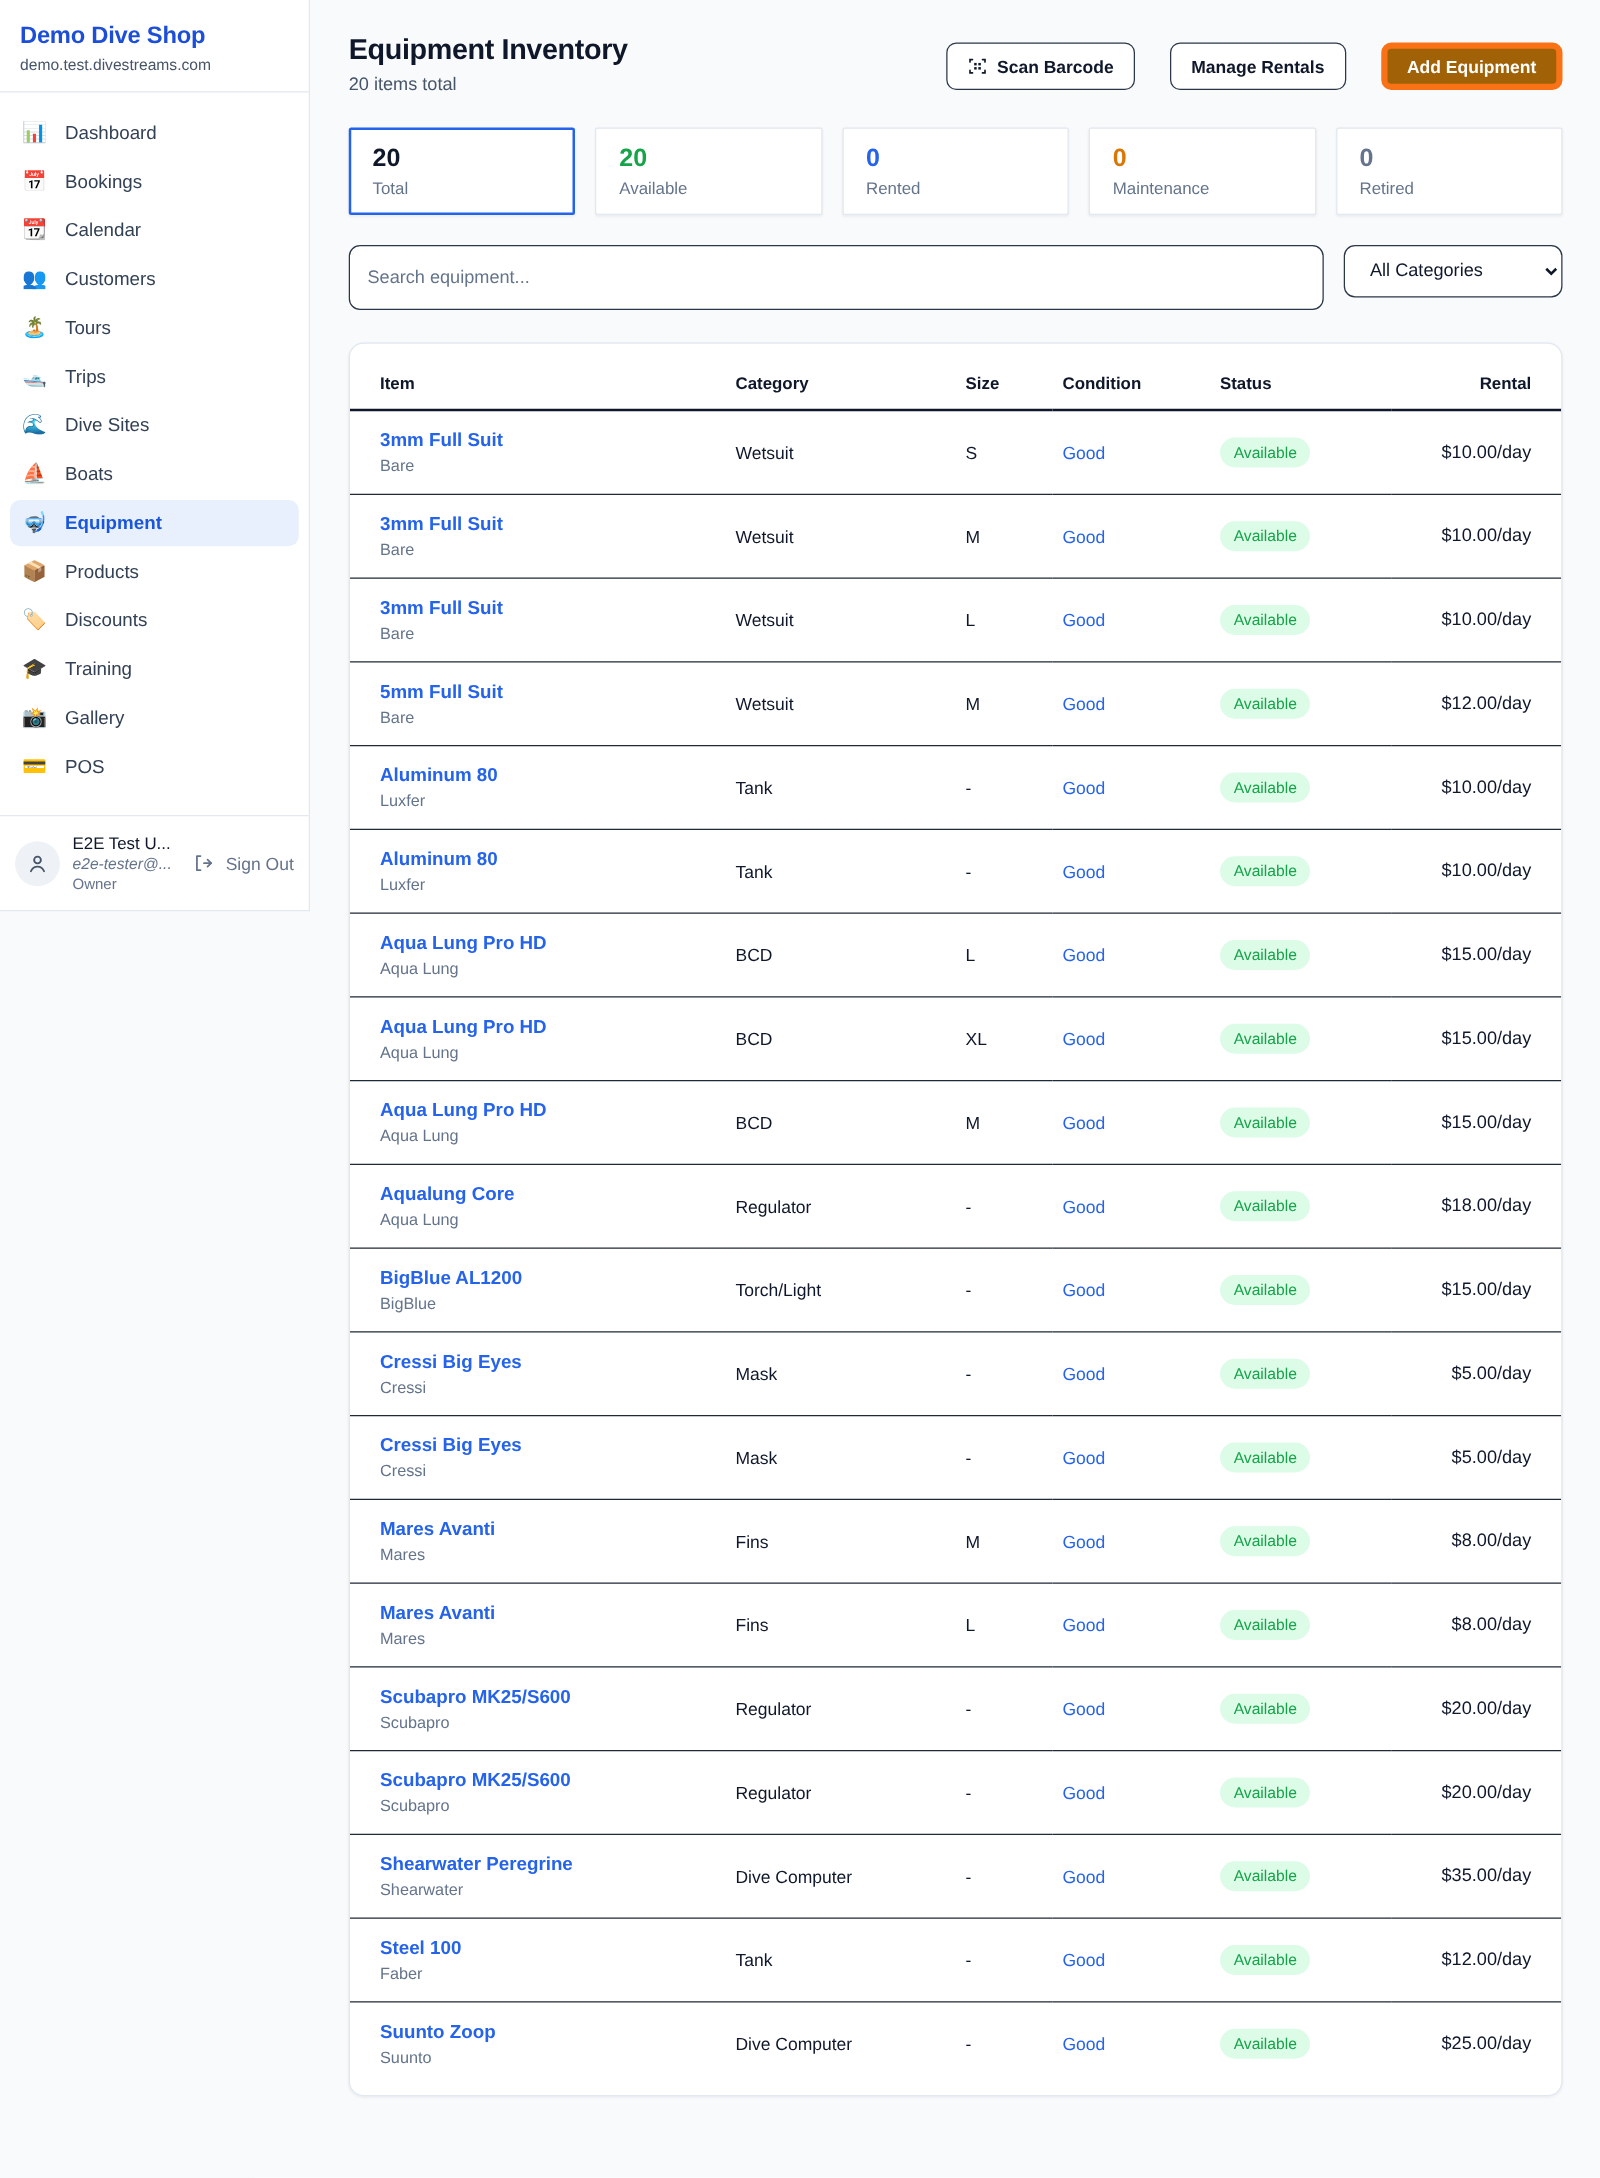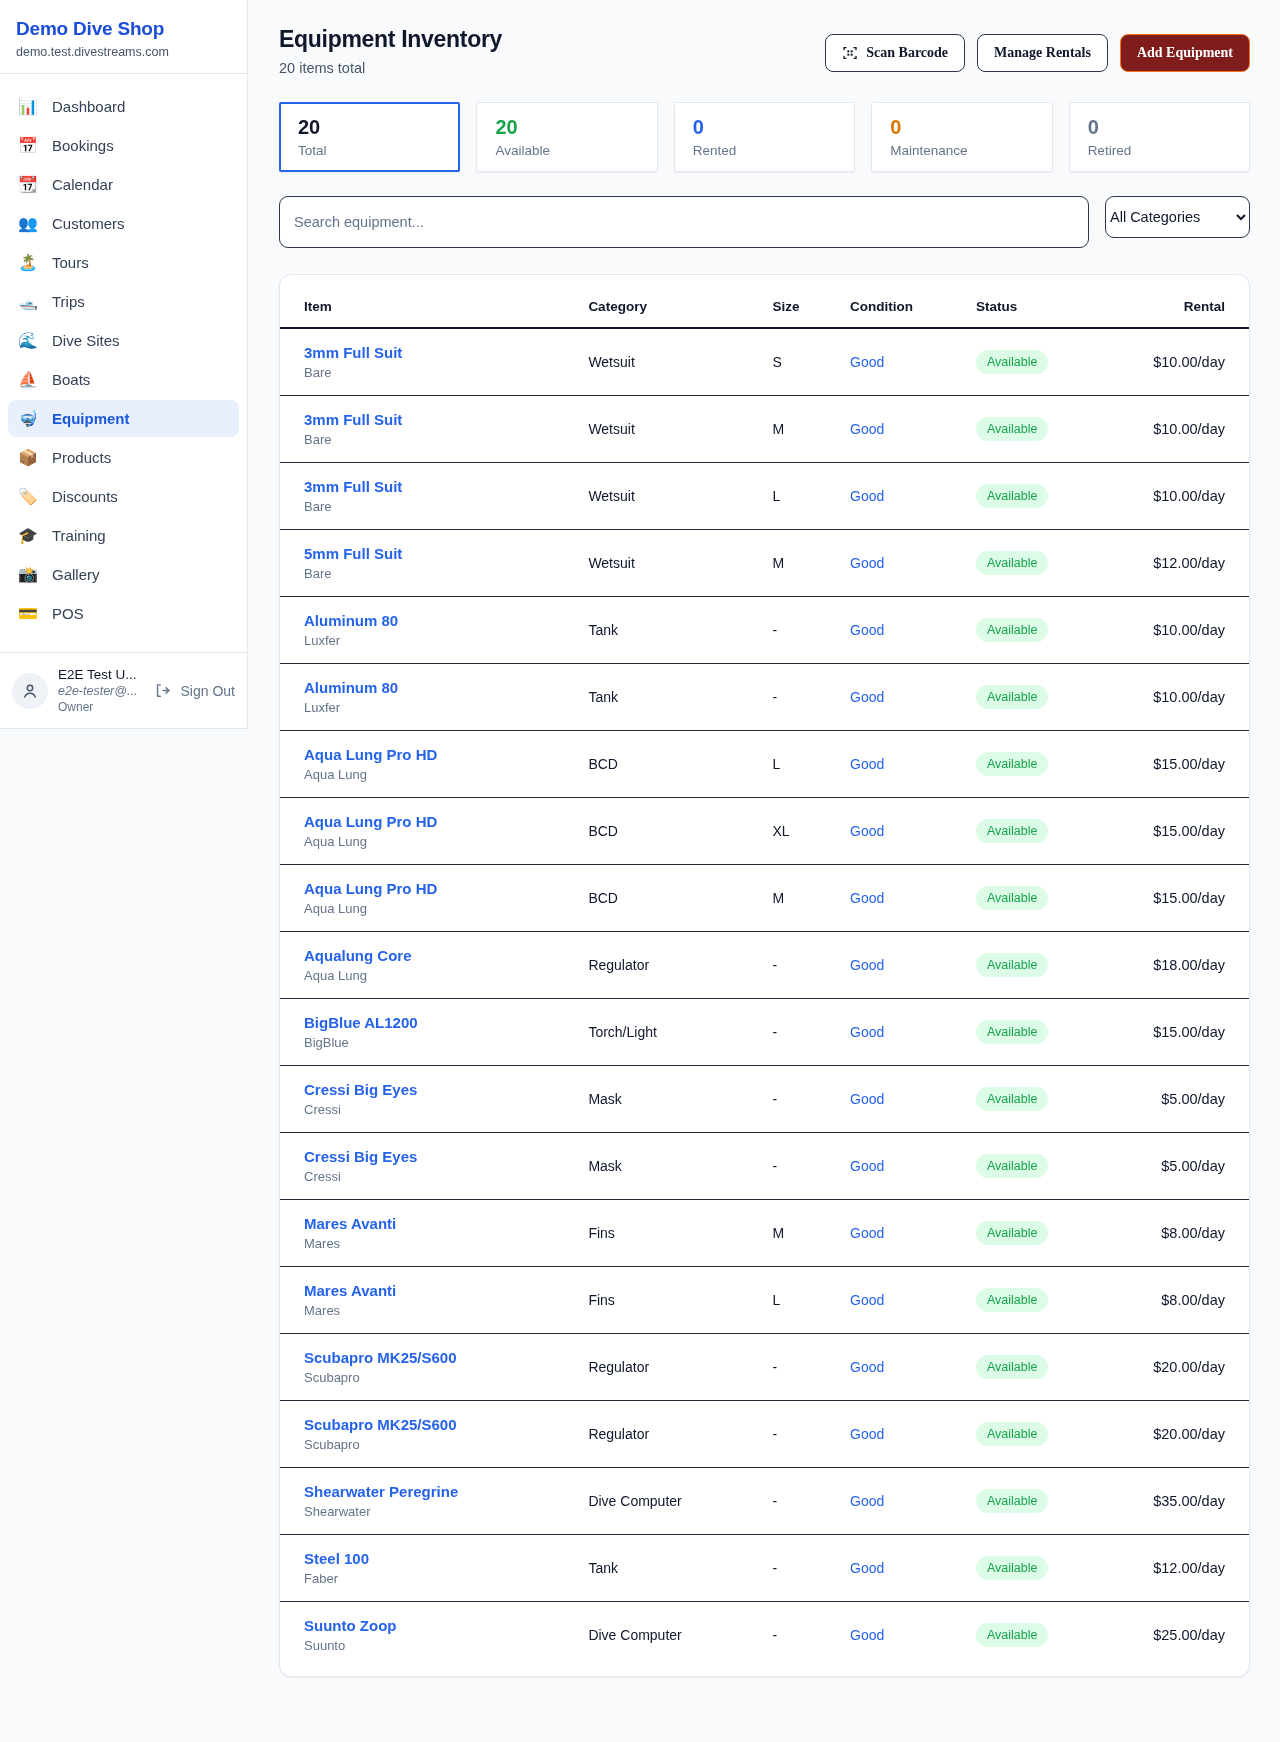--- a/index.html
+++ b/index.html
@@ -46,49 +46,49 @@
   .signout {
     display:flex; align-items:center; gap:10px;
     color:#64748b; font-size:14px; cursor:pointer; white-space:nowrap;
     background:none; border:none; font-family:inherit; padding:0;
   }
   
   .main { margin-left:249px; padding:26px 30px 30px; }
   .header-row { display:flex; justify-content:space-between; align-items:flex-start; margin-bottom:26px; }
   .page-title { font-size:23px; font-weight:800; margin:0; color:#0f172a; letter-spacing:-0.3px; }
   .page-subtitle { font-size:14.5px; color:#475569; margin-top:7px; }
-  .header-actions { display:flex; gap:12px; align-items:flex-end; margin-top:8px;font-family:Liberation Serif, serif; }
+  .header-actions { display:flex; gap:28px; align-items:flex-end; margin-top:8px; }
   .btn {
     height:38px; border-radius:8px; padding:0 16px;
     font-size:14px; font-weight:600; font-family:inherit;
     display:inline-flex; align-items:center; gap:8px; cursor:pointer;
   }
   .btn-outline { background:#fff; border:1px solid #2b3648; color:#0f172a; }
-  .btn-primary { background:#7f1d1d; border:1px solid #f97316; color:#fff; }
+  .btn-primary { background:#a16207; border:5px solid #f97316; color:#fff; }
   
   .stats-row { display:flex; gap:16px; margin-bottom:24px; }
   .stat-card {
     flex:1; background:#fff; border:1px solid #e2e8f0; border-radius:2px;
     padding:13px 18px; box-shadow:0 1px 2px rgba(16,24,40,.05); cursor:pointer;
   }
   .stat-card.selected { border:2px solid #2563eb; padding:12px 17px; }
   .stat-value { font-size:20px; font-weight:700; }
   .stat-label { font-size:13.5px; color:#64748b; margin-top:4px; }
   
   .filter-row { display:flex; gap:16px; margin-bottom:26px; }
   .search-input {
     flex:1; height:52px; background:#fff;
     border:1px solid #2b3648; border-radius:9px;
     padding:0 14px; font-size:14.5px; font-family:inherit; color:#0f172a; outline:none;
   }
   .search-input::placeholder { color:#64748b; }
   .category-select {
-    width:145px; height:42px; background:#fff;
+    width:175px; height:42px; background:#fff;
     border:1px solid #2b3648; border-radius:9px;
-    font-size:14.5px; font-weight:500; font-family:inherit; color:#0f172a; padding:0 0;
+    font-size:14.5px; font-weight:500; font-family:inherit; color:#0f172a; padding:0 16px;
   }
   
   .table-card {
     background:#fff; border:1px solid #e2e8f0; border-radius:12px;
     padding:10px 0 8px; box-shadow:0 1px 2px rgba(16,24,40,.05);
     overflow:hidden;
   }
   table { width:100%; border-collapse:collapse; }
   th {
     font-size:13.5px; font-weight:700; color:#0f172a; text-align:left;

